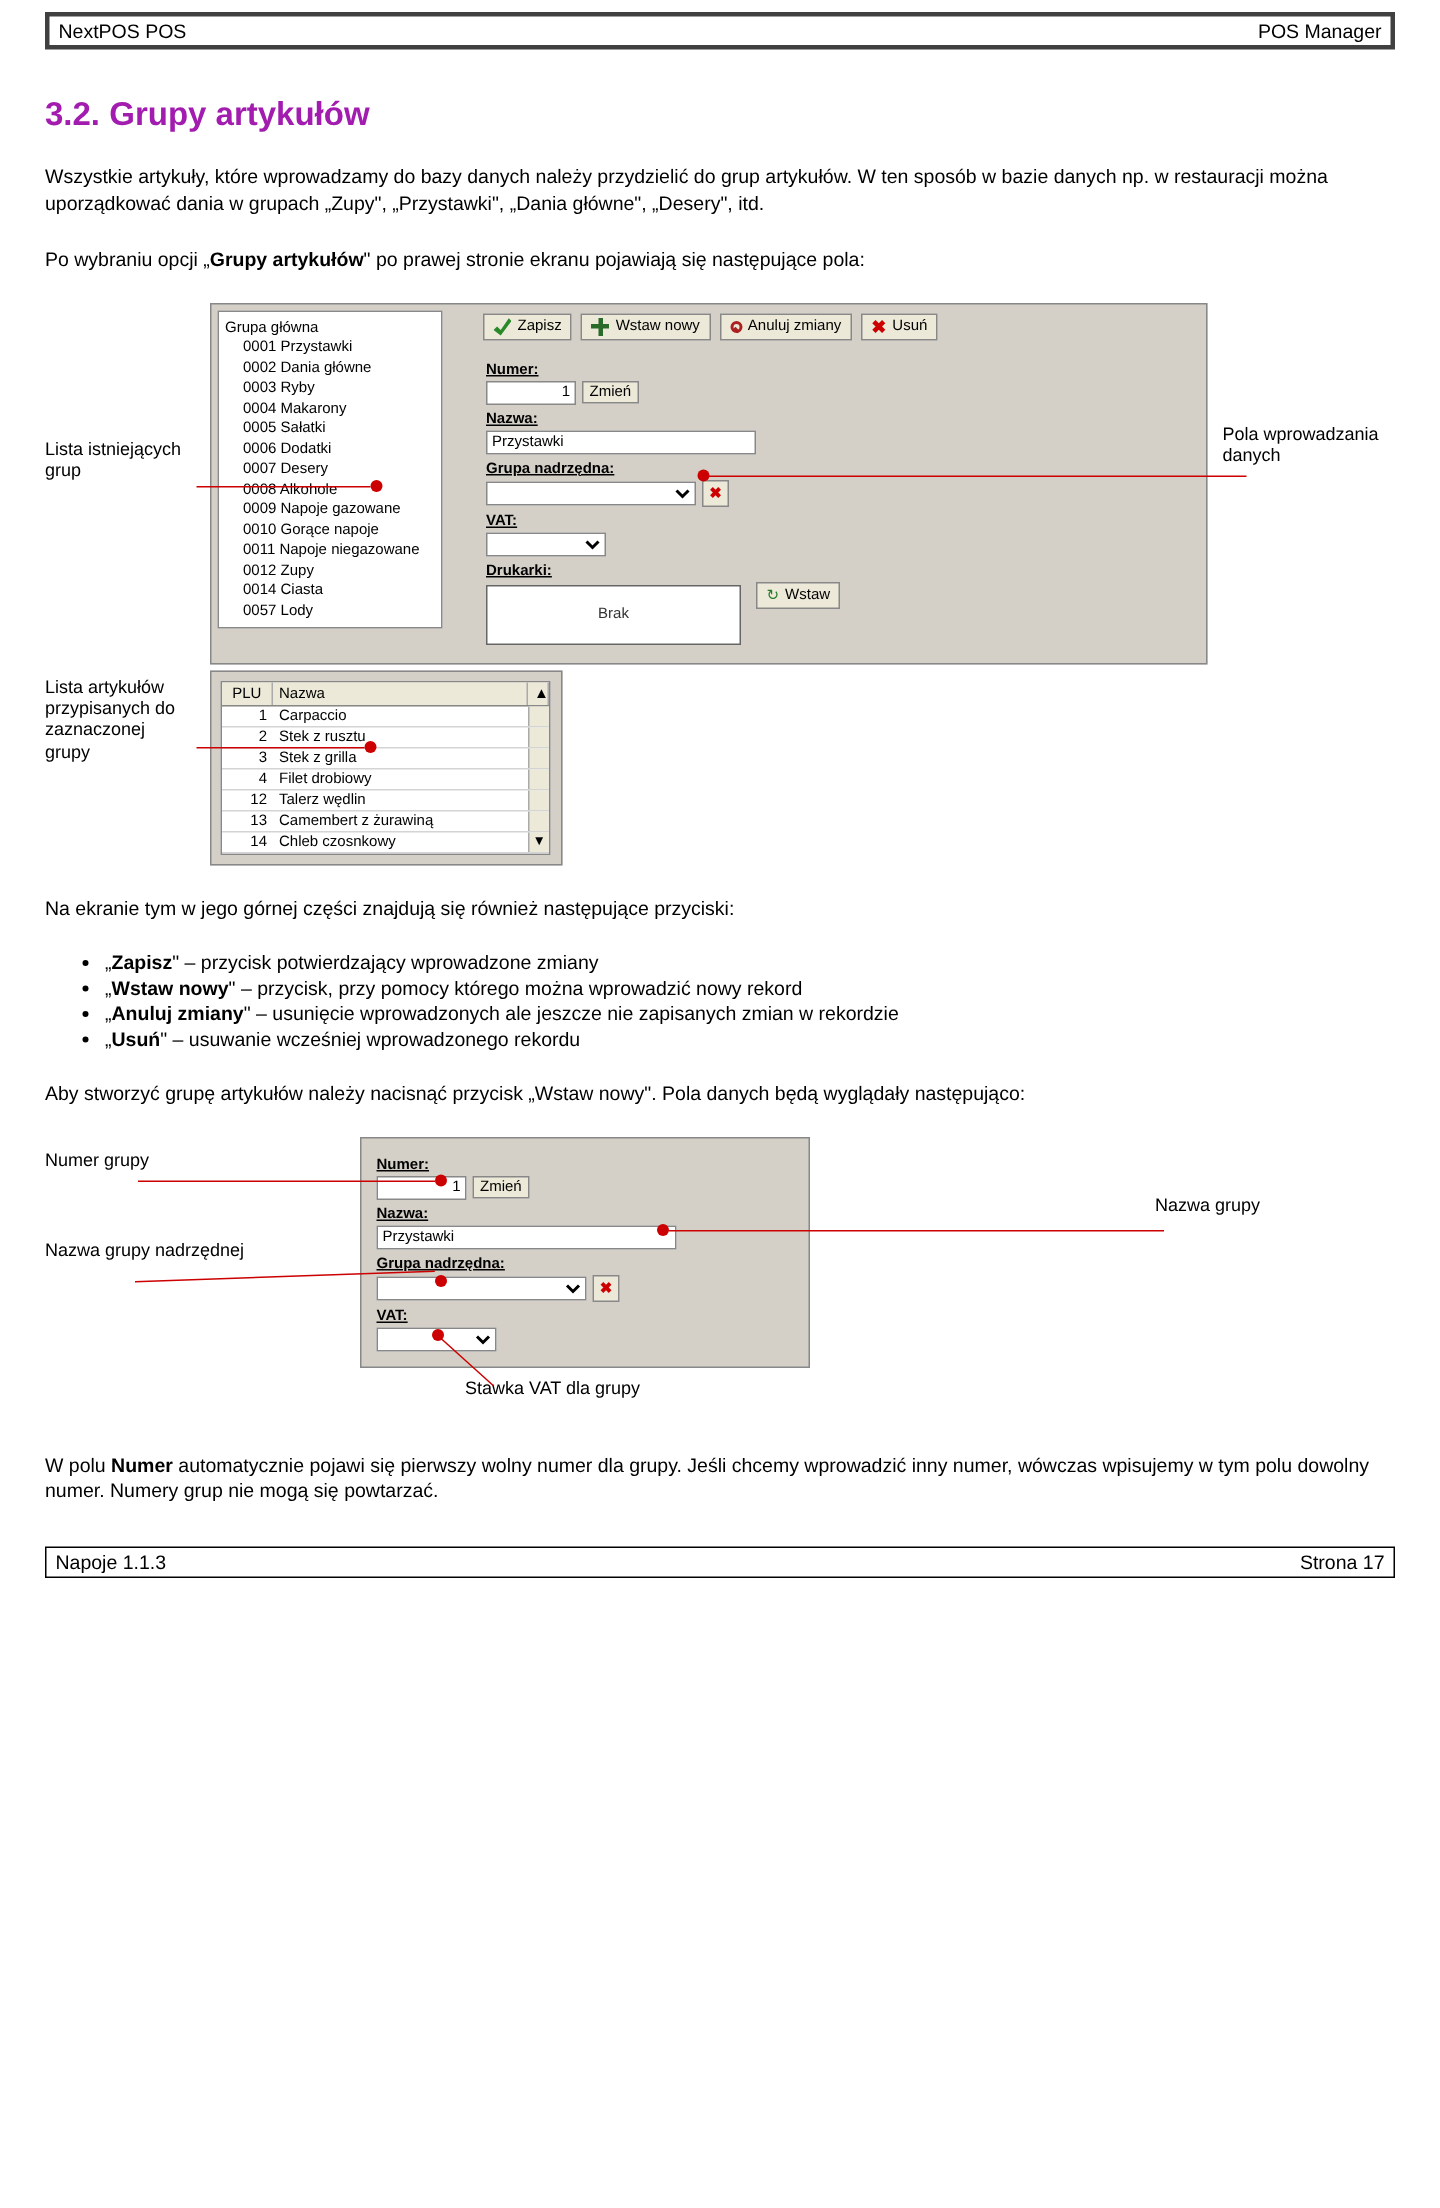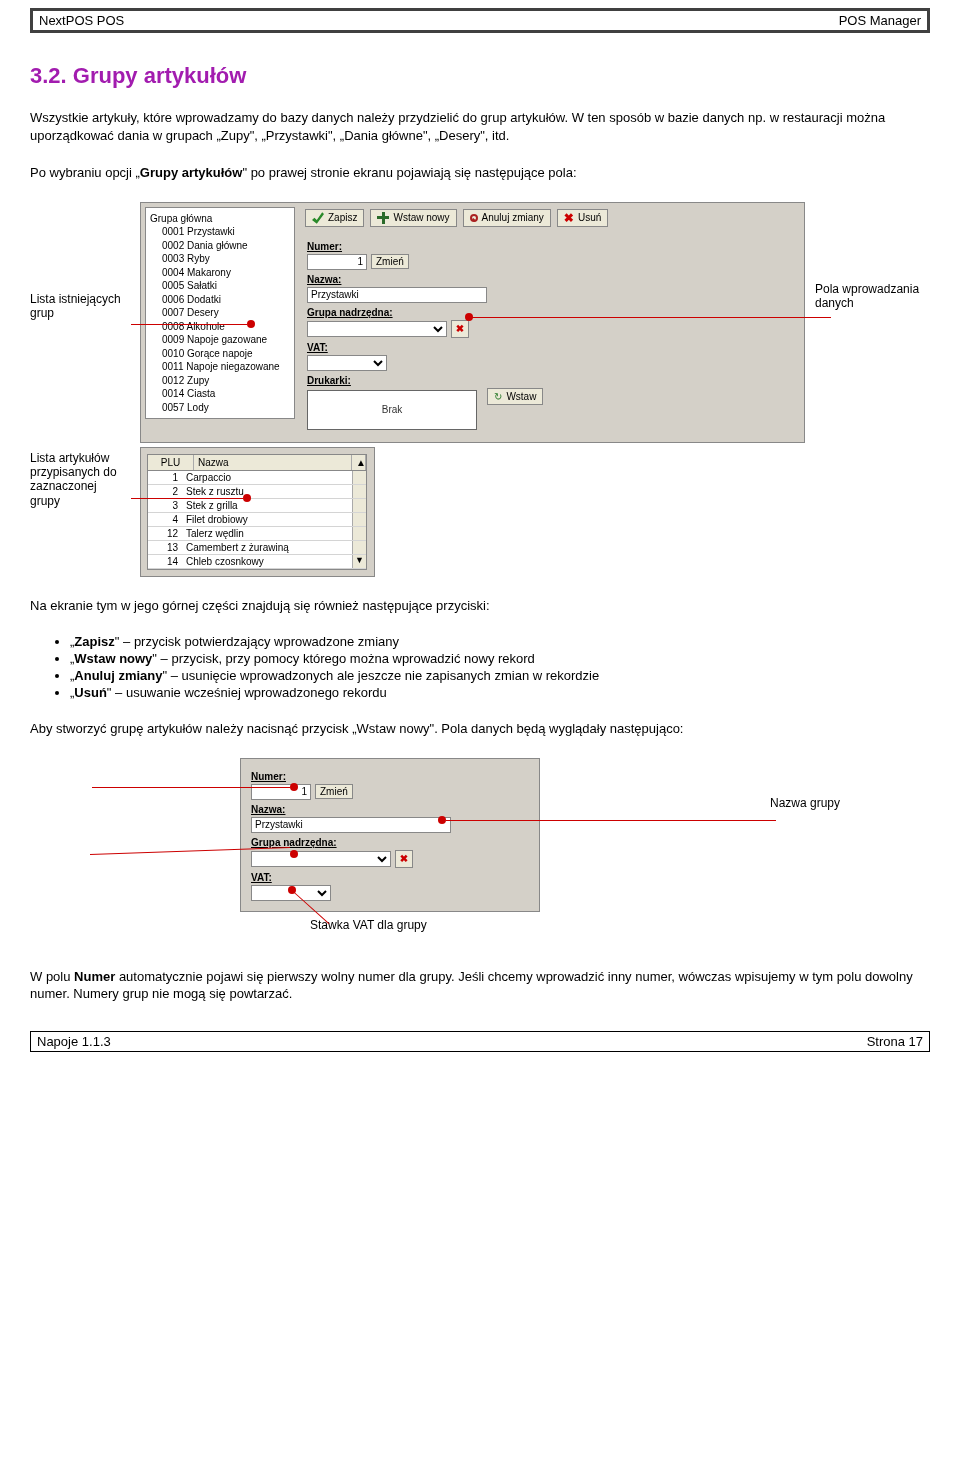--- a/index.html
+++ b/index.html
@@ -4,21 +4,21 @@
 <style>
   * { box-sizing: border-box; margin: 0; padding: 0; }
   body { font-family: Arial, sans-serif; font-size: 13px; background: #fff; width: 960px; margin: 0 auto; padding: 0 30px; }
   .hdr { border: 3px solid #404040; display: flex; justify-content: space-between; padding: 2px 6px; margin: 8px 0 20px 0; }
   .ftr { border: 1px solid #000; display: flex; justify-content: space-between; padding: 2px 6px; margin: 28px 0 8px 0; }
   h1 { color: #a21caf; font-size: 22px; font-weight: bold; margin: 30px 0 16px 0; }
   .para { margin: 20px 0; line-height: 1.35; }
   .anno-row { display: flex; align-items: flex-start; gap: 10px; margin: 10px 0; }
   .anno-left { width: 100px; font-size: 12px; line-height: 1.2; flex-shrink: 0; }
   .anno-right { width: 115px; font-size: 12px; line-height: 1.2; flex-shrink: 0; }
-  .shot { border: 1px solid #888; background: #d4d0c8; position: relative; flex: 1; }
+  .shot { border: 1px solid #888; background: #d4d0c8; position: relative; flex: 1; gap: 17px; }
   .tree { background: #fff; border: 1px solid #888; font-size: 10px; padding: 4px; width: 150px; line-height: 1.35; }
   .tree .root { font-weight: normal; }
   .tree .item { padding-left: 12px; white-space: nowrap; }
   .toolbar { display: flex; gap: 6px; padding: 6px 6px 10px 6px; flex-wrap: wrap; }
   .tbtn { background: #ece9d8; border: 1px solid #888; font-size: 10px; padding: 2px 6px; display: flex; align-items: center; gap: 4px; cursor: pointer; }
   .ico { width: 12px; height: 12px; display: inline-block; }
   .ico-green { background: #2a8a2a; clip-path: polygon(20% 50%, 0 70%, 40% 100%, 100% 20%, 85% 5%, 40% 70%); }
   .ico-plus { position: relative; }
   .ico-plus::before, .ico-plus::after { content: ""; position: absolute; background: #2a6a2a; }
   .ico-plus::before { left: 40%; top: 0; width: 20%; height: 100%; }
@@ -30,21 +30,21 @@
   .lbl { font-weight: bold; text-decoration: underline; margin-top: 4px; }
   .field-row { display: flex; align-items: center; gap: 4px; margin: 2px 0; }
   .txt-in { background: #fff; border: 1px solid #888; font-size: 10px; padding: 1px 3px; height: 16px; }
   .sel { background: #fff; border: 1px solid #888; font-size: 10px; height: 16px; }
   .smbtn { background: #ece9d8; border: 1px solid #888; font-size: 10px; padding: 1px 4px; cursor: pointer; }
   .xbtn { color: #cc0000; font-weight: bold; background: #ece9d8; border: 1px solid #888; width: 18px; height: 18px; display: inline-flex; align-items: center; justify-content: center; cursor: pointer; }
   .printer-box { background: #fff; border: 1px solid #666; width: 170px; height: 40px; display: flex; align-items: center; justify-content: center; color: #333; font-size: 10px; margin-top: 2px; }
   .grid-wrap { border: 1px solid #888; background: #fff; width: 220px; margin-top: 8px; }
   .ghd { display: flex; background: #ece9d8; font-size: 10px; border-bottom: 1px solid #888; }
   .gcell-h { padding: 2px 4px; border-right: 1px solid #aaa; }
-  .gcell-h.plu { width: 46px; text-align: center; }
+  .gcell-h.plu { width: 34px; text-align: center; }
   .gcell-h.nz { flex: 1; }
   .gcell-h.sc { width: 14px; }
   .grow { display: flex; font-size: 10px; border-bottom: 1px solid #d4d4d4; }
   .grow .plu { width: 34px; text-align: right; padding: 1px 4px; }
   .grow .nz { flex: 1; padding: 1px 4px; }
   .grow .sc { width: 14px; background: #ece9d8; border-left: 1px solid #aaa; }
   ul.blist { margin: 8px 0 8px 40px; }
   ul.blist li { margin: 2px 0; }
   .redline { position: absolute; height: 1px; background: #cc0000; z-index: 5; }
   .reddot { position: absolute; width: 8px; height: 8px; border-radius: 50%; background: #cc0000; z-index: 6; }
@@ -209,20 +209,24 @@
 <p class="para">Na ekranie tym w jego górnej części znajdują się również następujące przyciski:</p>
 <ul class="blist">
   <li><span>„</span><b>Zapisz</b><span>" – przycisk potwierdzający wprowadzone zmiany</span></li>
   <li><span>„</span><b>Wstaw nowy</b><span>" – przycisk, przy pomocy którego można wprowadzić nowy rekord</span></li>
   <li><span>„</span><b>Anuluj zmiany</b><span>" – usunięcie wprowadzonych ale jeszcze nie zapisanych zmian w rekordzie</span></li>
   <li><span>„</span><b>Usuń</b><span>" – usuwanie wcześniej wprowadzonego rekordu</span></li>
 </ul>
 <p class="para">Aby stworzyć grupę artykułów należy nacisnąć przycisk „Wstaw nowy". Pola danych będą wyglądały następująco:</p>
 
 <div class="bot-anno-wrap" style="height:190px;">
+  <div class="bot-left-col">
+    <div class="anno-note" style="margin-top:8px;">Numer grupy</div>
+    <div class="anno-note" style="margin-top:46px;">Nazwa grupy nadrzędnej</div>
+  </div>
 
   <div class="form-b" style="margin-left:210px;">
     <div class="lbl">Numer:</div>
     <div class="field-row">
       <input class="txt-in" style="width: 60px; text-align: right;" value="1">
       <button class="smbtn">Zmień</button>
     </div>
     <div class="lbl">Nazwa:</div>
     <div class="field-row">
         <input class="txt-in" style="width: 200px;" value="Przystawki">

